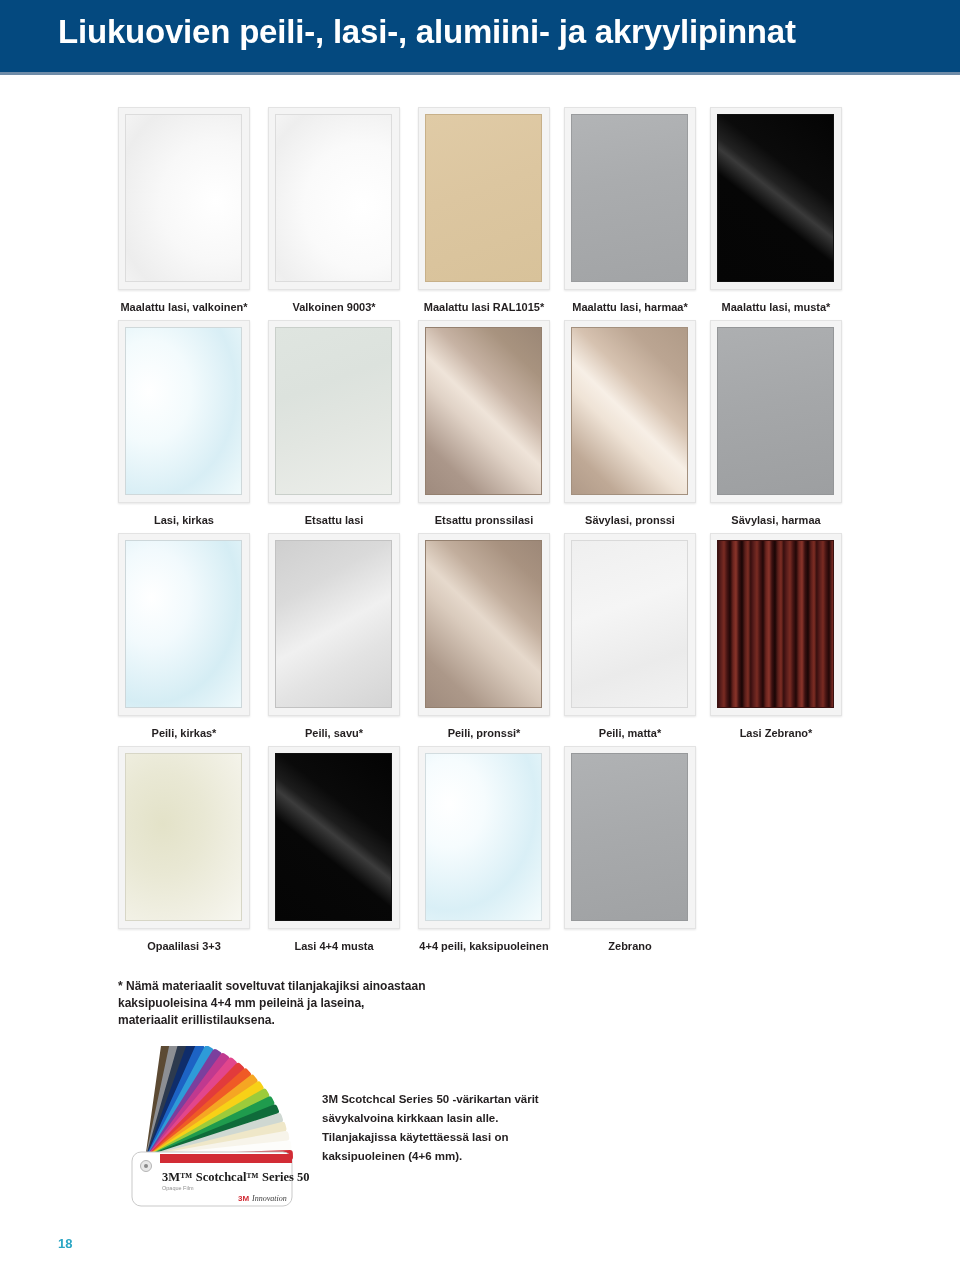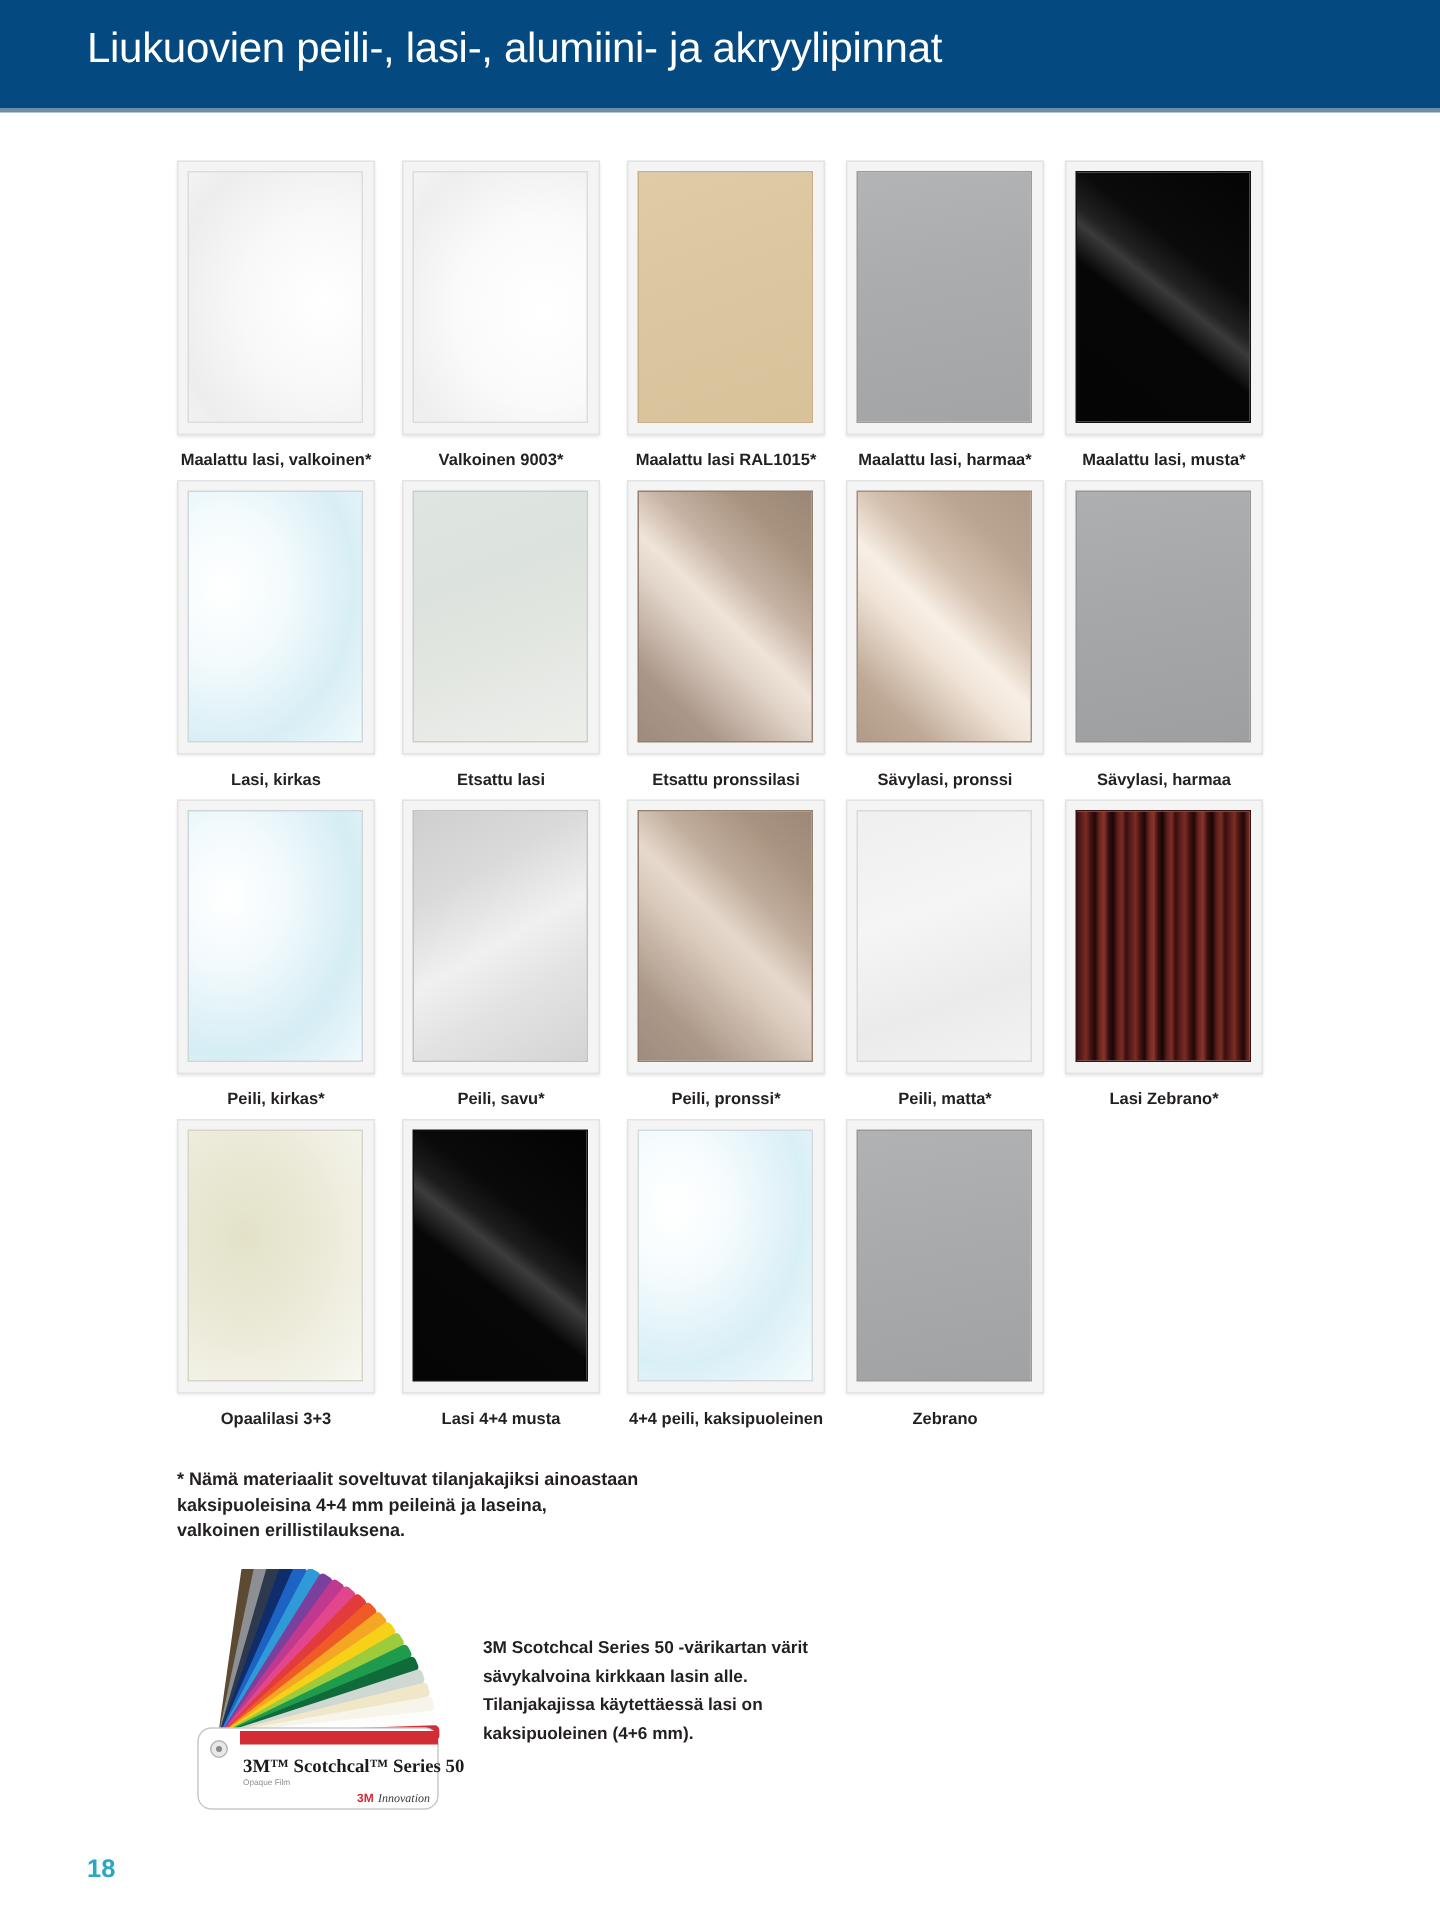--- a/index.html
+++ b/index.html
@@ -27,24 +27,24 @@
     position: absolute;
     left: 0; top: 72px;
     width: 960px;
     height: 3px;
     background: #6f8ca8;
   }
   .header-title {
     position: absolute;
     left: 58px;
     top: 8px;
-    font-size: 28px;
+    font-size: 33px;
     line-height: 48px;
     color: #ffffff;
-    font-weight: 400;
+    font-weight: 700;
     letter-spacing: -0.2px;
     white-space: nowrap;
   }
 
   
   .grid {
     position: absolute;
     left: 0;
     top: 107px;
     width: 960px;
@@ -115,21 +115,21 @@
     line-height: 19px;
     color: #231f20;
     font-weight: 600;
   }
 
   
   .page-num {
     position: absolute;
     left: 58px;
     top: 1236px;
-    font-size: 17px;
+    font-size: 13px;
     color: #2ba6c4;
     font-weight: 600;
   }
 </style>
 </head>
 <body>
 
 <div class="header-band"></div>
 <div class="header-rule"></div>
 <div class="header-title">Liukuovien peili-, lasi-, alumiini- ja akryylipinnat</div>
@@ -329,21 +329,21 @@
       </div>
       <div class="cell-label">Zebrano</div>
     </div>
   </div>
 
 </div>
 
 <div class="footnote">
   <div>* Nämä materiaalit soveltuvat tilanjakajiksi ainoastaan</div>
   <div>kaksipuoleisina 4+4 mm peileinä ja laseina,</div>
-  <div>valkoinen erillistilauksena.</div>
+  <div>materiaalit erillistilauksena.</div>
 </div>
 
 <div class="fan-wrap">
   <svg class="fan-svg" width="200" height="175" viewBox="0 0 200 175">
     <g transform="translate(6,2)">
 
       <g transform="translate(26,112)">
         <g transform="rotate(-82)">
             <rect x="0" y="-5" width="118" height="10" rx="3" fill="#5c4a33"></rect>
           </g>

